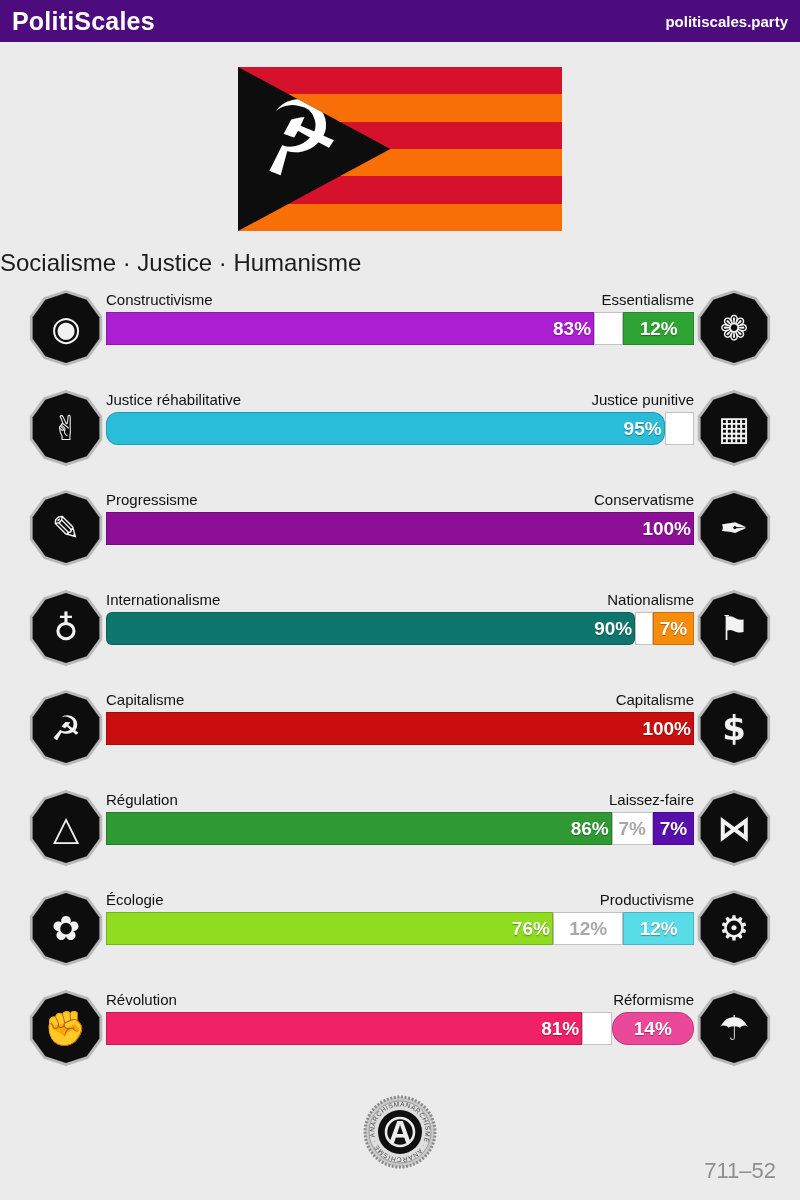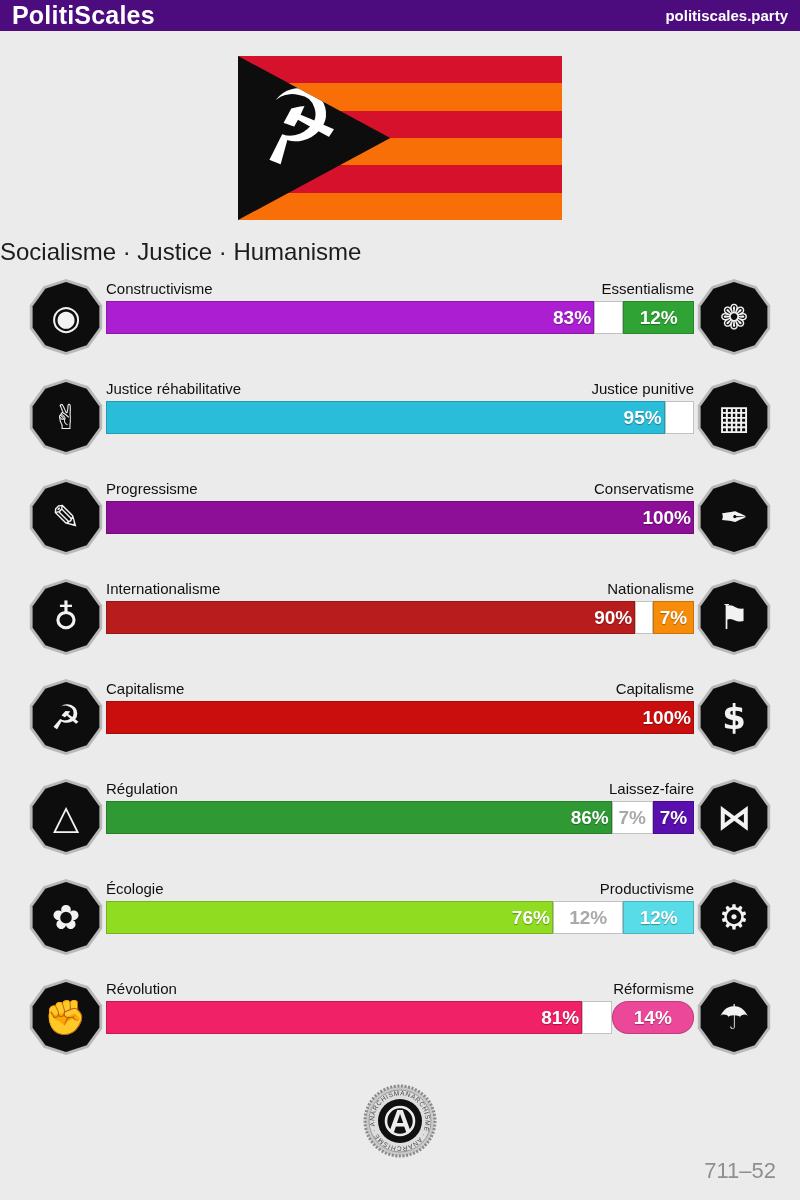--- a/index.html
+++ b/index.html
@@ -5,21 +5,21 @@
   html,body{margin:0;padding:0;}
   body{
     width:800px;height:1200px;
     background:#ebebeb;
     font-family:"Liberation Sans","DejaVu Sans",sans-serif;
     overflow:hidden;
     position:relative;
   }
   
   .header{
-    height:31px;background:#4c0c7e;color:#fff;
+    height:42px;background:#4c0c7e;color:#fff;
     display:flex;align-items:center;justify-content:space-between;
     padding:4px 12px;box-sizing:border-box;
   }
   .brand{font-size:25px;font-weight:bold;letter-spacing:.2px;}
   .site{font-size:15px;font-weight:bold;}
   
   .flag-wrap{display:flex;justify-content:center;margin-top:25px;}
   .flag{
     width:324px;height:164px;position:relative;overflow:hidden;
     display:flex;flex-direction:column;
@@ -155,21 +155,21 @@
       <div class="r4">
           <span class="glyph">✌</span>
         </div>
     </div>
     <div class="axis-center">
       <div class="axis-labels">
         <span class="lab-left">Justice réhabilitative</span>
         <span class="lab-right">Justice punitive</span>
       </div>
       <div class="bar">
-        <div class="seg seg-left" style="flex: 0 0 95%; background: rgb(41, 189, 217);">
+        <div class="seg seg-left" style="flex: 0 0 95%; background: rgb(41, 189, 217); border-radius: 12px;">
             <span class="pct-left">95%</span>
           </div>
         <div class="seg seg-neutral" style="flex: 0 0 5%;">
             <span class="pct-neutral"></span>
           </div>
 
       </div>
     </div>
     <div class="badge badge-right">
       <div class="r2"></div>
@@ -216,21 +216,21 @@
       <div class="r4">
           <span class="glyph">♁</span>
         </div>
     </div>
     <div class="axis-center">
       <div class="axis-labels">
         <span class="lab-left">Internationalisme</span>
         <span class="lab-right">Nationalisme</span>
       </div>
       <div class="bar">
-        <div class="seg seg-left" style="flex: 0 0 90%; background: #b91c1c;">
+        <div class="seg seg-left" style="flex: 0 0 90%; background: #0f766e; border-radius: 6px;">
             <span class="pct-left">90%</span>
           </div>
         <div class="seg seg-neutral" style="flex: 0 0 3%;">
             <span class="pct-neutral"></span>
           </div>
         <div class="seg seg-right" style="flex: 0 0 7%; background: rgb(247, 140, 11);">
             <span class="pct-right">7%</span>
           </div>
       </div>
     </div>

